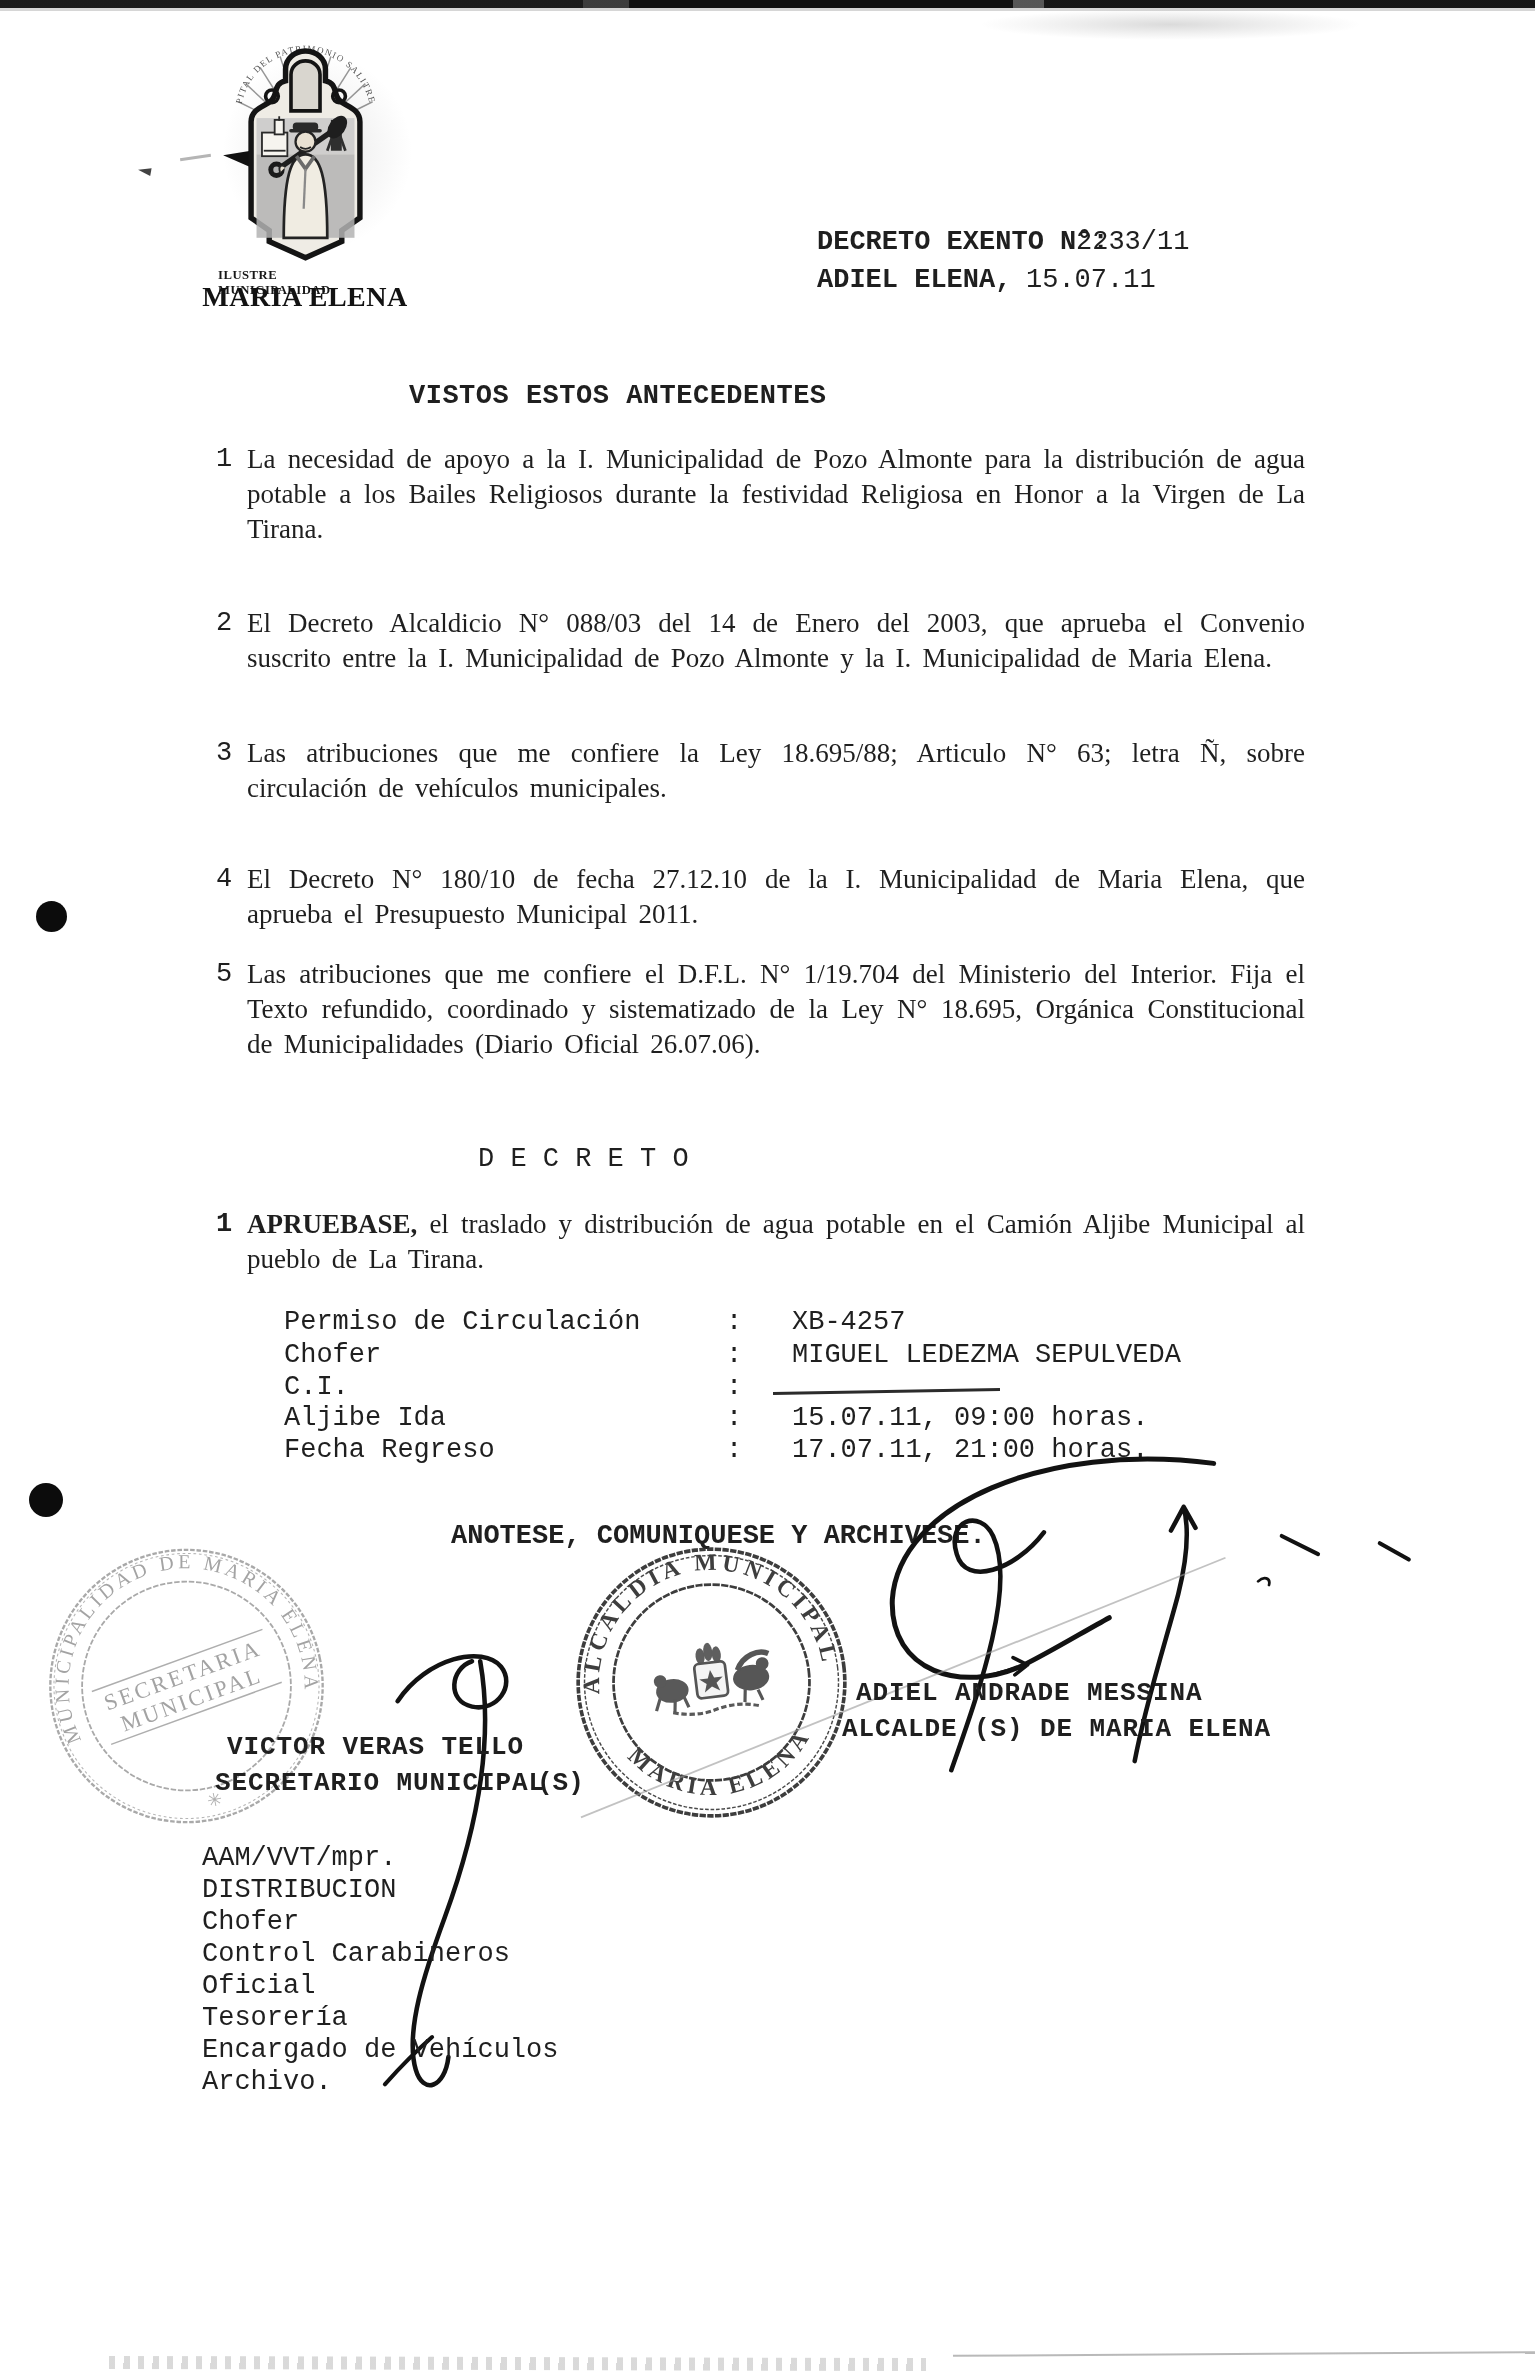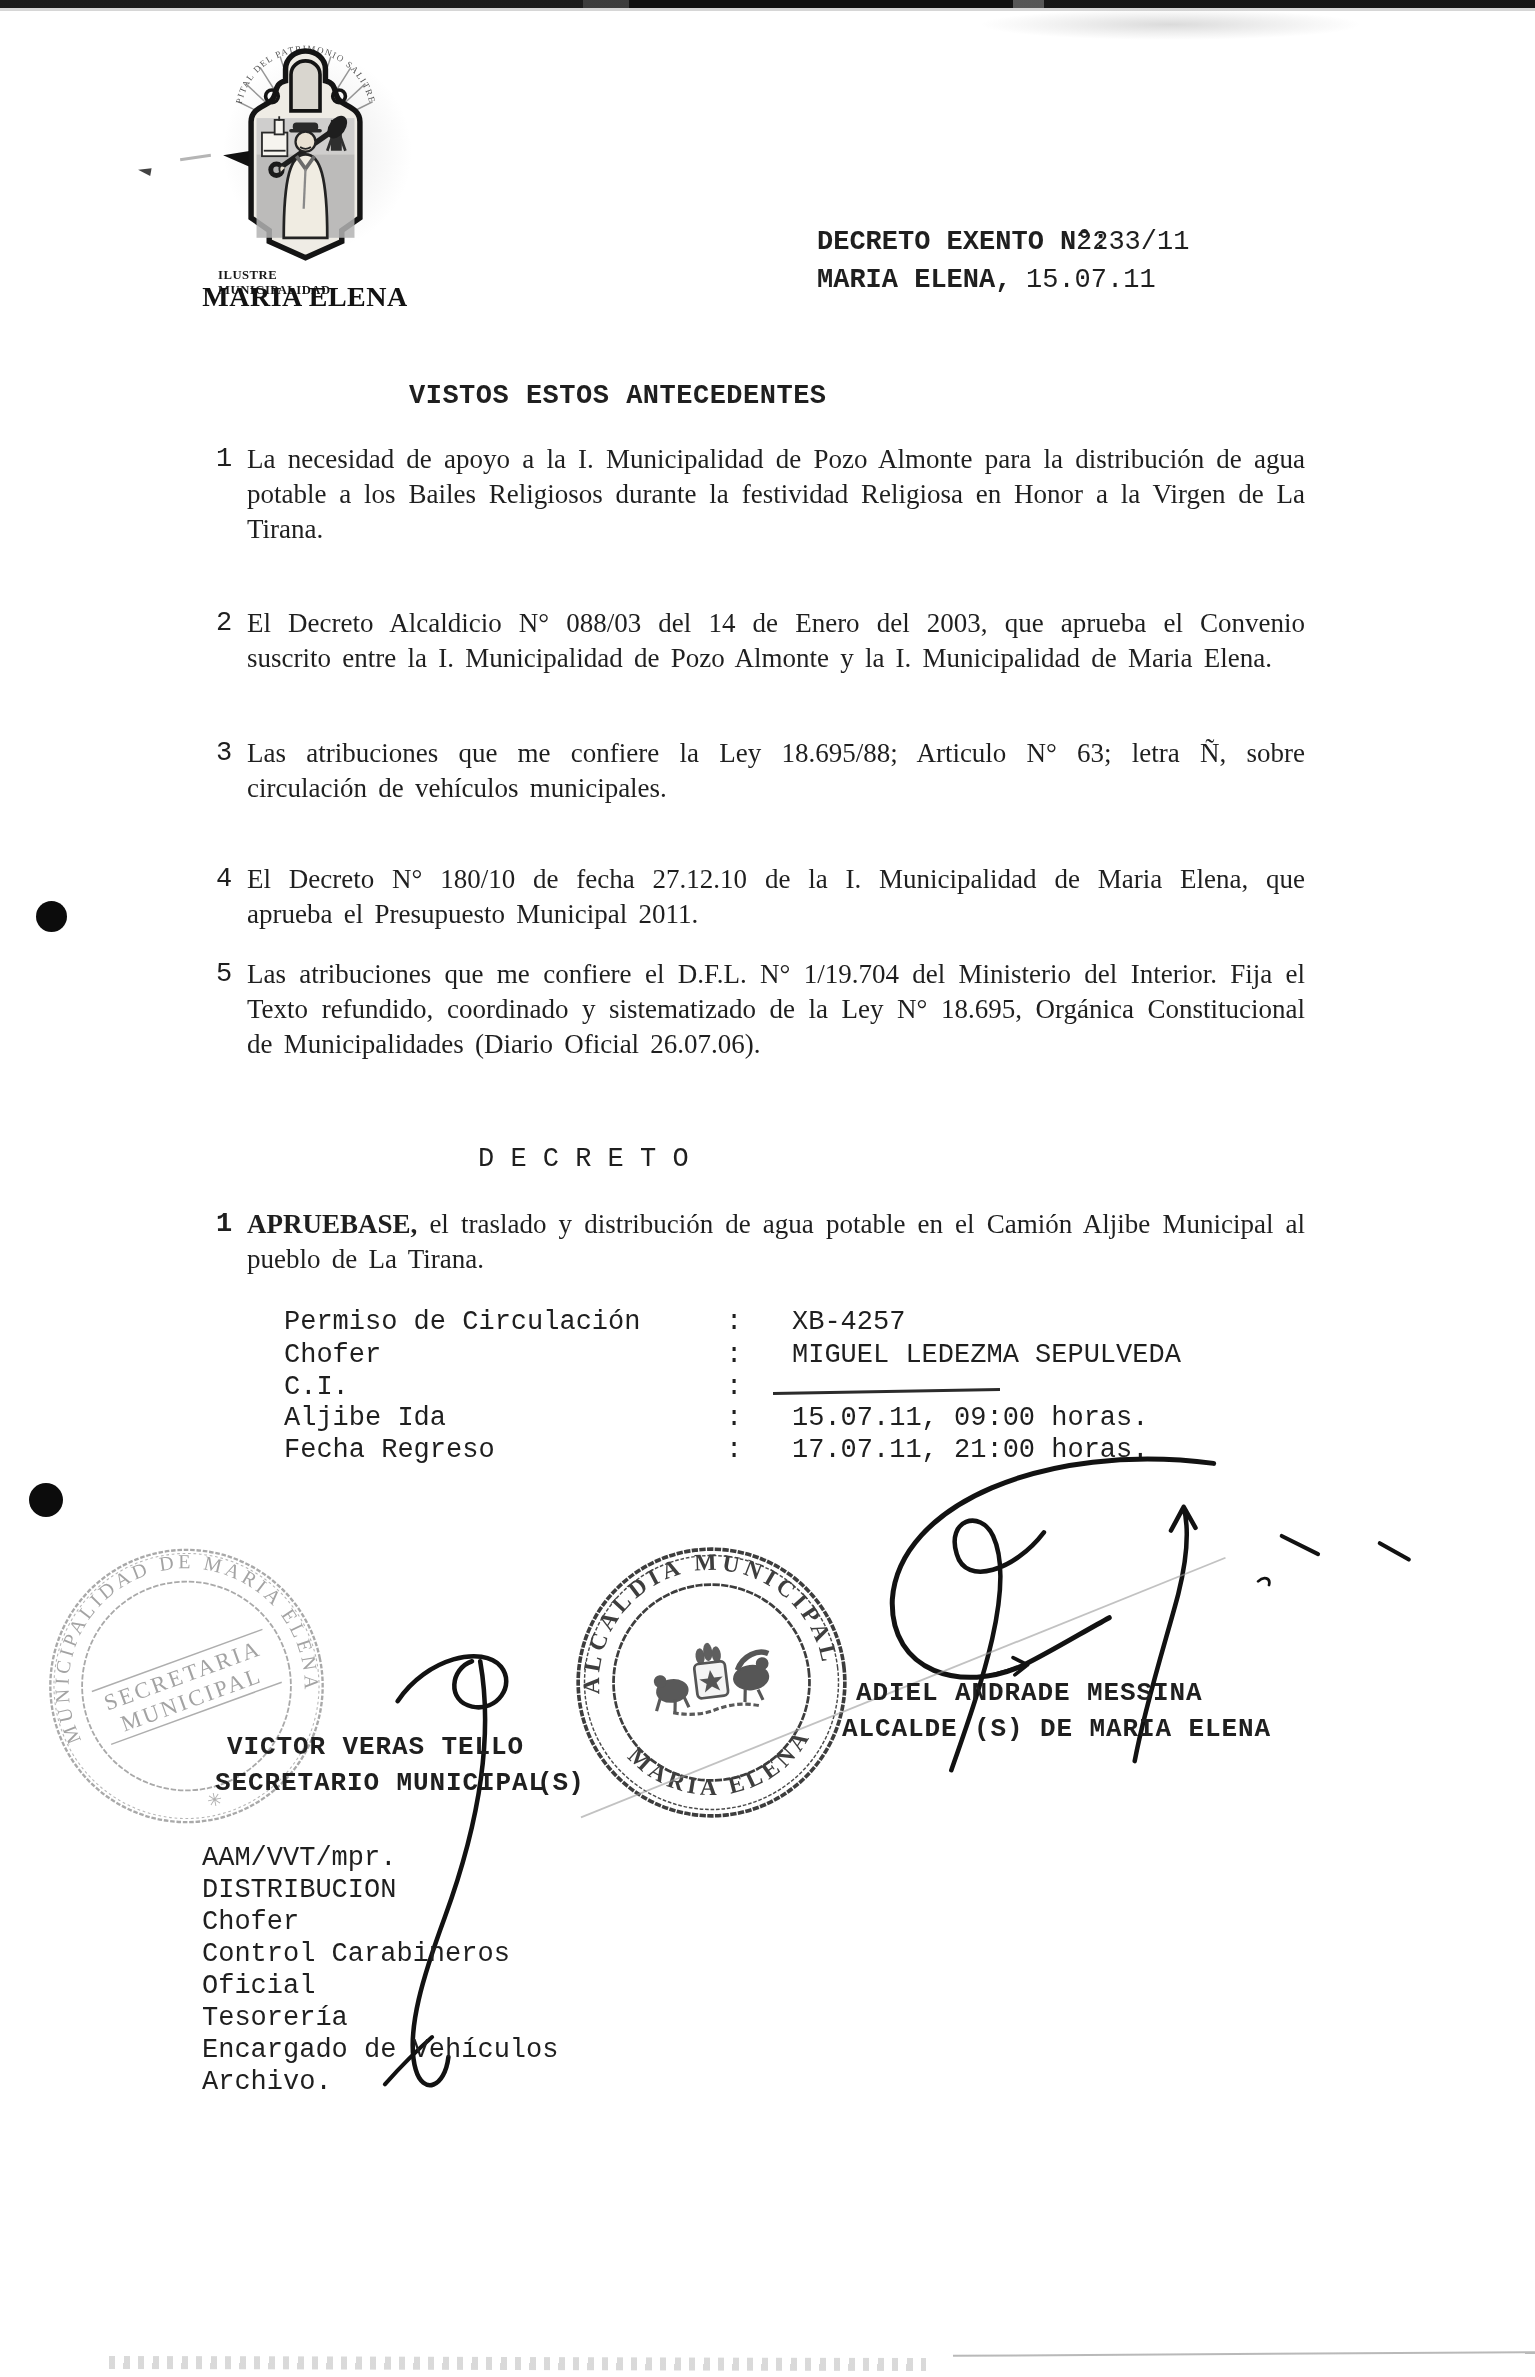--- a/index.html
+++ b/index.html
@@ -134,21 +134,21 @@
       <path d="M 84 138 L 94 152 L 104 138" fill="none" stroke="#6b6b6b" stroke-width="4"></path>
       <path d="M 94 152 L 92 196" stroke="#8a8a8a" stroke-width="2.5"></path>
       <path d="M 72 150 C 66 146 64 150 66 156" fill="#e9e1d2" stroke="#232323" stroke-width="2"></path>
     </g>
   </svg>
   <div class="abs serif logo-org">ILUSTRE MUNICIPALIDAD</div>
   <div class="abs serif logo-city">MARIA ELENA</div>
 
   <div class="abs b hdr-label">DECRETO EXENTO N°:</div>
   <div class="abs hdr-num">2233/11</div>
-  <div class="abs b hdr-place">MARIA ELENA,</div>
+  <div class="abs b hdr-place">ADIEL ELENA,</div>
   <div class="abs hdr-date">15.07.11</div>
 
   <div class="abs h-vistos">VISTOS ESTOS ANTECEDENTES</div>
 
   <div class="ant-item" style="top:442px">
     <span class="ant-num">1</span>
     <p class="ant-text">La necesidad de apoyo a la I. Municipalidad de Pozo Almonte para la distribución de agua potable a los Bailes Religiosos durante la festividad Religiosa en Honor a la Virgen de La Tirana.</p>
   </div>
   <div class="ant-item" style="top:606px">
     <span class="ant-num">2</span>
@@ -194,20 +194,21 @@
     <span class="dlabel">Aljibe Ida</span>
     <span class="dcolon">:</span>
     <span class="dvalue">15.07.11, 09:00 horas.</span>
   </div>
   <div class="drow" style="top:1435px">
     <span class="dlabel">Fecha Regreso</span>
     <span class="dcolon">:</span>
     <span class="dvalue">17.07.11, 21:00 horas.</span>
   </div>
 
+  <div class="abs h-anotese">ANOTESE, COMUNIQUESE Y ARCHIVESE.</div>
 
   <svg class="abs" style="left:34px;top:1536px;" width="305" height="300" viewBox="-168 -165 336 330">
     <g transform="rotate(-12)" opacity=".8">
       <circle r="150" fill="none" stroke="#949494" stroke-width="2.6" stroke-dasharray="5 2"></circle>
       <circle r="146" fill="none" stroke="#a5a5a5" stroke-width="1.2" stroke-dasharray="3 3"></circle>
       <circle r="115" fill="none" stroke="#949494" stroke-width="2" stroke-dasharray="6 2"></circle>
       <defs>
         <path id="secArc" d="M -96 88 A 130 130 0 1 1 96 88" fill="none"></path>
       </defs>
       <text font-size="22" fill="#8d8d8d" letter-spacing="4">

